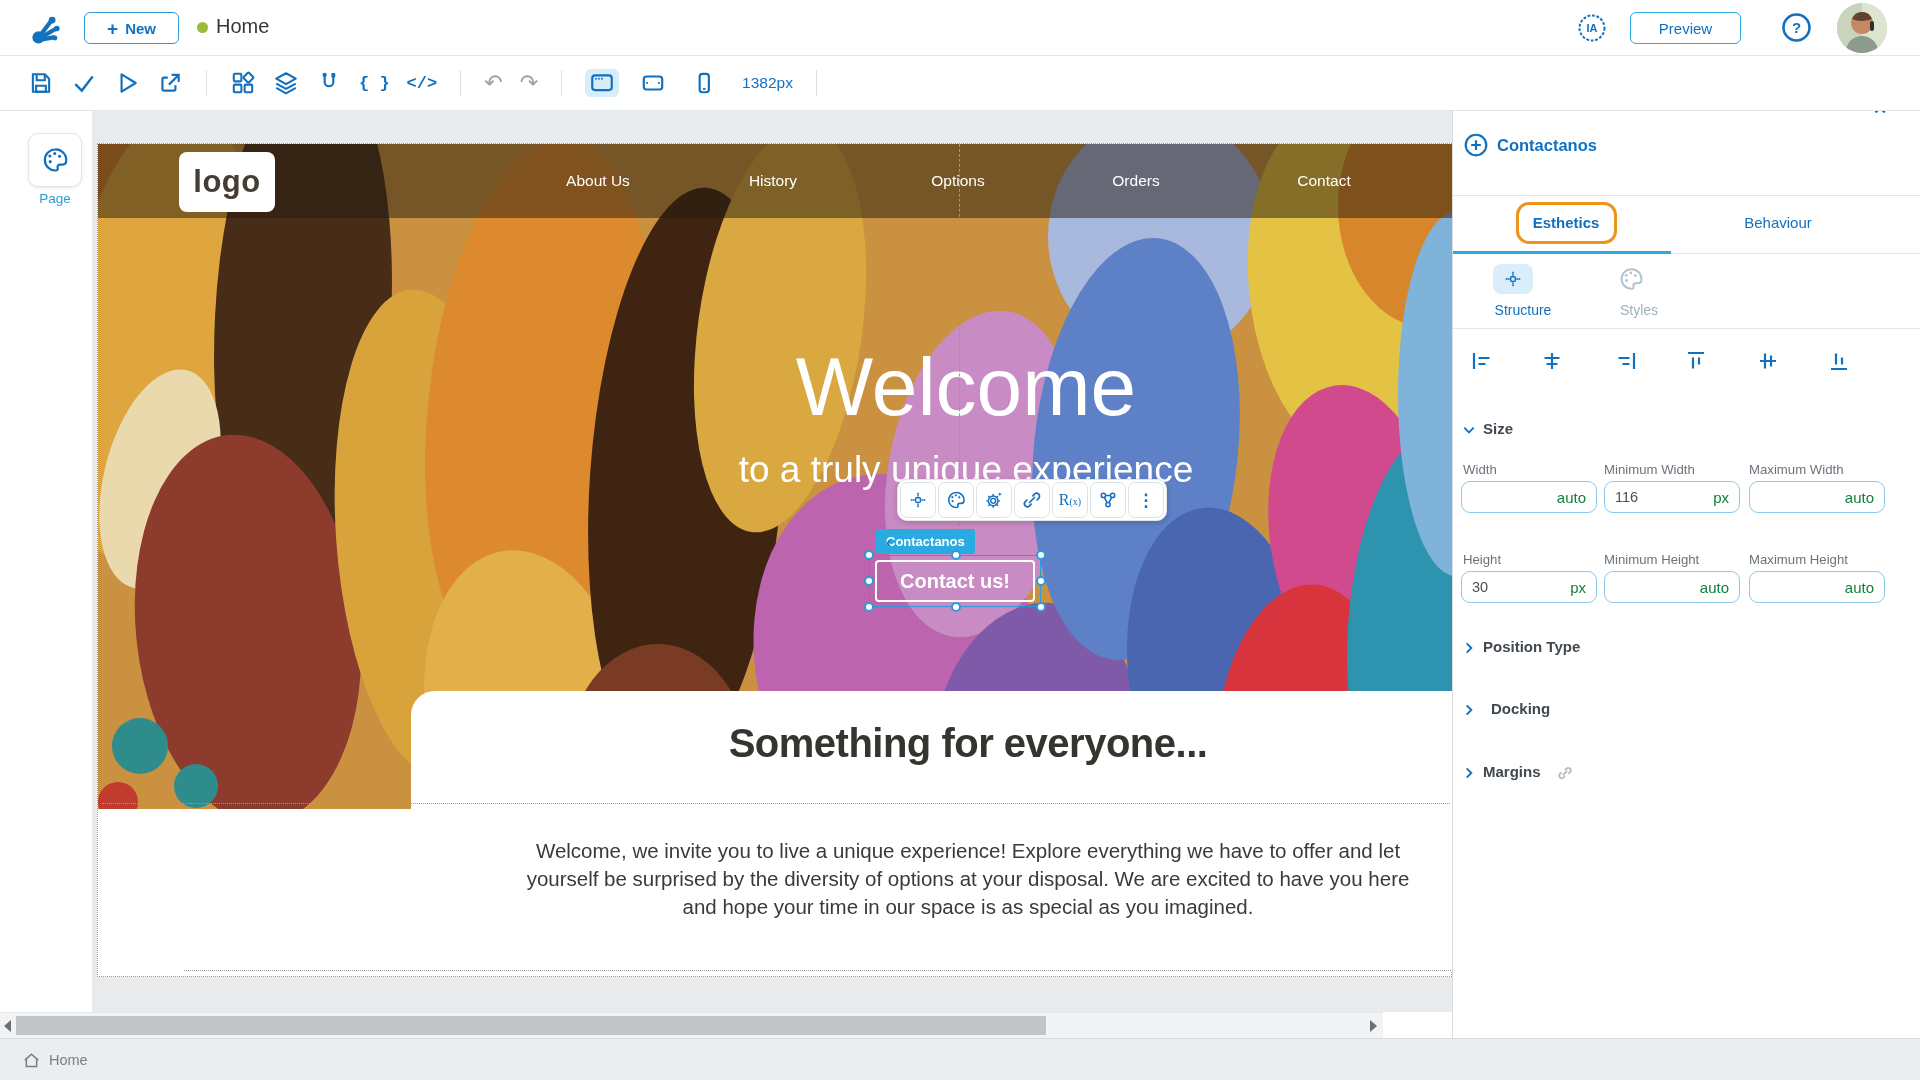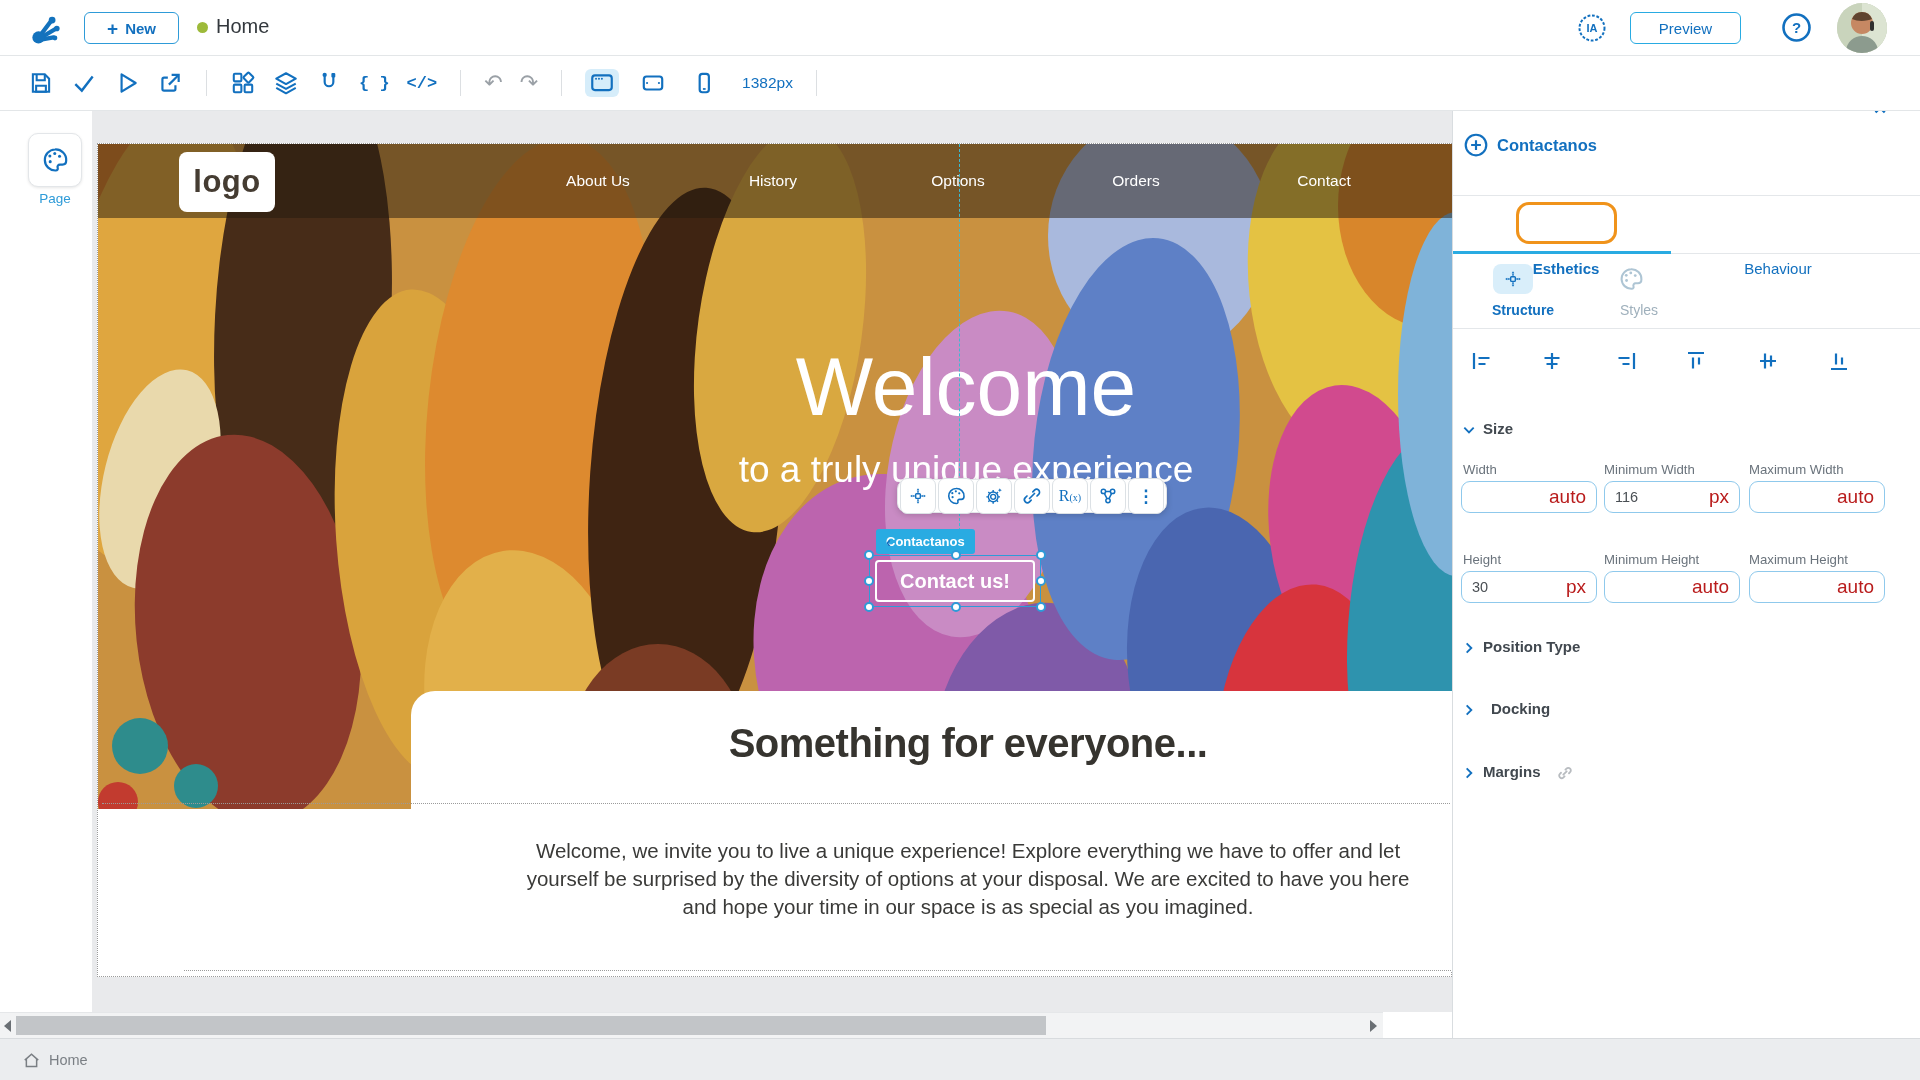--- a/index.html
+++ b/index.html
@@ -49,21 +49,21 @@
   
   .viewport{position:absolute;left:92px;top:111px;width:1360px;height:901px;background:#E9EAEC;z-index:1;}
   .page{position:absolute;left:97px;top:143px;width:1355px;height:834px;background:#fff;border:1px dotted #9B9B9B;z-index:2;}
   .mural{position:absolute;left:0;top:0;width:1355px;height:665px;}
   .sitelogo{position:absolute;left:81px;top:8px;width:96px;height:60px;background:#fff;border-radius:8px;
             display:flex;align-items:center;justify-content:center;font-size:31px;font-weight:bold;color:#453C32;letter-spacing:.5px;}
   .nav-item{position:absolute;top:28px;transform:translateX(-50%);color:#fff;font-size:15.5px;font-weight:500;white-space:nowrap;cursor:pointer;}
   .hero-title{position:absolute;left:868px;top:196px;transform:translateX(-50%);color:#fff;font-size:82px;font-weight:300;white-space:nowrap;}
   .hero-sub{position:absolute;left:868px;top:305px;transform:translateX(-50%);color:#fff;font-size:37px;font-weight:300;white-space:nowrap;}
   .guide{position:absolute;left:861px;top:0;height:412px;border-left:1.5px dashed #3ABBD3;}
-  .floattb{position:absolute;left:799px;top:335px;height:34px;background:#fff;border:1px solid #E3E6E9;border-radius:10px;
+  .floattb{position:absolute;left:799px;top:335px;height:42px;background:#fff;border:1px solid #E3E6E9;border-radius:10px;
            box-shadow:0 2px 6px rgba(0,0,0,.18);display:flex;align-items:center;padding:2px;gap:2px;}
   .fbtn{width:36px;height:36px;border:1px solid #DCE1E5;border-radius:7px;background:#fff;display:flex;align-items:center;justify-content:center;color:#1270BF;cursor:pointer;}
   .rxwrap{font-family:"Liberation Serif",serif;color:#1270BF;font-size:16px;}
   .rxsub{font-size:10px;}
   .kebab{font-size:17px;font-weight:bold;color:#1270BF;}
   .crumb{position:absolute;left:778px;top:385px;height:25px;padding:0 10px;background:#29ABE2;border-radius:3px;
          display:flex;align-items:center;gap:6px;color:#fff;font-size:13px;font-weight:bold;cursor:pointer;}
   .crumb .chev{font-size:15px;font-weight:bold;}
   .selrect{position:absolute;left:771px;top:411px;width:172px;height:52px;border:1.6px solid #2E9BD8;}
   .handle{position:absolute;width:10px;height:10px;border-radius:50%;background:#fff;border:2px solid #2E9BD8;}
@@ -74,35 +74,35 @@
   .pline{position:absolute;transform:translateX(-50%);left:557px;white-space:nowrap;font-size:20.5px;color:#3A3A38;margin-top:48px;}
   .dotmid{position:absolute;left:4px;top:659px;width:1348px;border-top:1px dotted #9B9B9B;}
   .dotlow{position:absolute;left:86px;top:826px;width:1269px;border-top:1px dotted #9B9B9B;}
 
   
   .panel{position:absolute;left:1452px;top:88px;width:468px;height:950px;background:#fff;border-left:1px solid #D9DDE0;z-index:20;}
   .pclose{position:absolute;left:420px;top:10px;font-size:17px;font-weight:bold;color:#1270BF;cursor:pointer;}
   .pheadicon{position:absolute;left:10px;top:44px;color:#1270BF;}
   .ptitle{position:absolute;left:44px;top:48px;font-size:16.5px;font-weight:bold;color:#1270BF;}
   .pdiv{position:absolute;left:0;width:468px;border-top:1px solid #E4E7EA;}
-  .ptab{position:absolute;top:126px;transform:translateX(-50%);font-size:15px;color:#1270BF;cursor:pointer;white-space:nowrap;margin-top:46px;}
+  .ptab{position:absolute;top:126px;transform:translateX(-50%);font-size:15px;color:#1270BF;cursor:pointer;white-space:nowrap;}
   .orangebox{position:absolute;left:63px;top:114px;width:101px;height:42px;border:3px solid #F0931B;border-radius:13px;}
   .tabline-blue{position:absolute;left:0;top:163px;width:218px;height:3px;background:#29ABE2;}
   .subtab-icobg{position:absolute;left:40px;top:176px;width:40px;height:30px;background:#D9EEFA;border-radius:8px;
                 display:flex;align-items:center;justify-content:center;color:#1270BF;}
   .subtab-ico2{position:absolute;left:165px;top:178px;color:#AEC5D4;}
   .sublabel{position:absolute;top:214px;transform:translateX(-50%);font-size:14px;}
   .alignrow .al{position:absolute;top:262px;color:#1270BF;cursor:pointer;}
   .secHead{font-size:15px;font-weight:bold;color:#41484F;}
   .chev{position:absolute;color:#1270BF;}
   .flabel{position:absolute;font-size:13.2px;color:#6A737C;}
   .finput{position:absolute;width:136px;height:32px;border:1.5px solid #8FC9EC;border-radius:9px;background:#fff;
           display:flex;align-items:center;padding:0 10px;}
   .finput input{border:none;outline:none;width:70px;font-size:14.5px;color:#4A4F54;font-family:"Liberation Sans",sans-serif;background:transparent;padding:0;}
-  .fsuffix{margin-left:auto;color:#b91c1c;font-size:19px;text-align:right;}
+  .fsuffix{margin-left:auto;color:#15803d;font-size:15px;text-align:right;}
   .chainic{position:absolute;color:#B8BCC0;}
 
   
   .hscroll{position:absolute;left:0;top:1012px;width:1383px;height:26px;background:#F2F3F4;border-top:1px solid #E5E7E9;z-index:6;}
   .hthumb{position:absolute;left:16px;top:3px;width:1030px;height:19px;background:#C2C5C8;cursor:grab;}
   .sarrow{position:absolute;top:7px;width:0;height:0;border-top:6px solid transparent;border-bottom:6px solid transparent;cursor:pointer;}
   .sarrow.left{left:4px;border-right:7px solid #6A6F74;}
   .sarrow.right{left:1370px;border-left:7px solid #6A6F74;}
   .tabbar{position:absolute;left:0;top:1038px;width:1920px;height:42px;background:#EBEDEF;border-top:1px solid #D8DBDE;z-index:25;}
   .btab{position:absolute;top:0;height:42px;display:flex;align-items:center;gap:8px;font-size:14.5px;cursor:pointer;}
@@ -509,21 +509,21 @@
     <div class="ptab" style="left:325px;font-weight:500">Behaviour</div>
     <div class="orangebox"></div>
     <div class="pdiv" style="top:165px"></div>
     <div class="tabline-blue"></div>
 
     <div class="subtab-icobg">
       <svg class="ic" width="20" height="20" viewBox="0 0 24 24">
           <use href="#i-move"></use>
         </svg>
     </div>
-    <div class="sublabel" style="left:70px;color:#1270BF;font-weight:bold">Structure</div>
+    <div class="sublabel" style="left:70px;color:#1270BF;font-weight:normal">Structure</div>
     <svg class="ic subtab-ico2" width="26" height="26" viewBox="0 0 24 24">
         <use href="#i-palette"></use>
       </svg>
     <div class="sublabel" style="left:186px;color:#9FB0BC">Styles</div>
     <div class="pdiv" style="top:240px"></div>
 
     <div class="alignrow">
       <svg class="ic al" style="left:18px" width="22" height="22">
           <use href="#i-alignL"></use>
         </svg>

